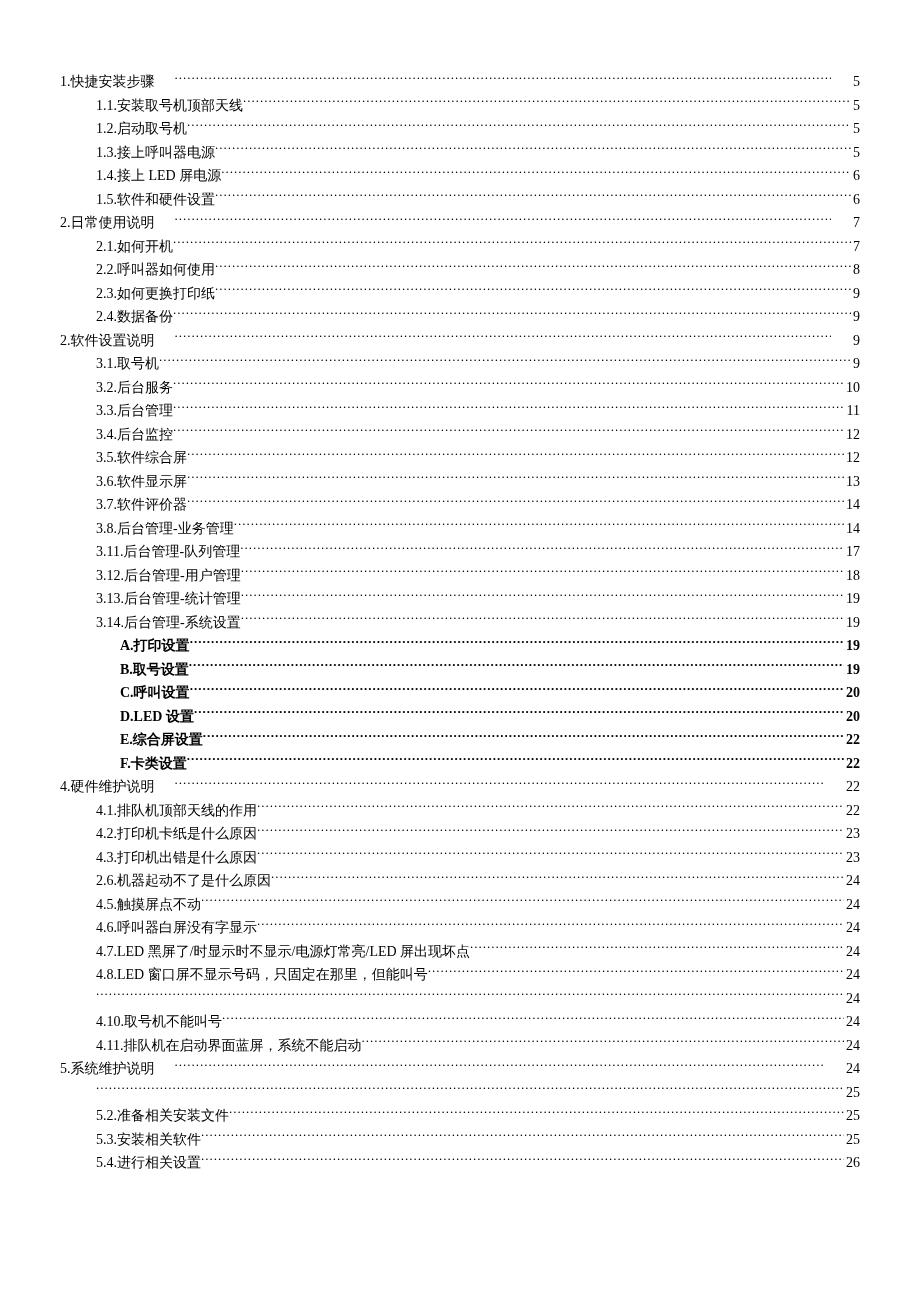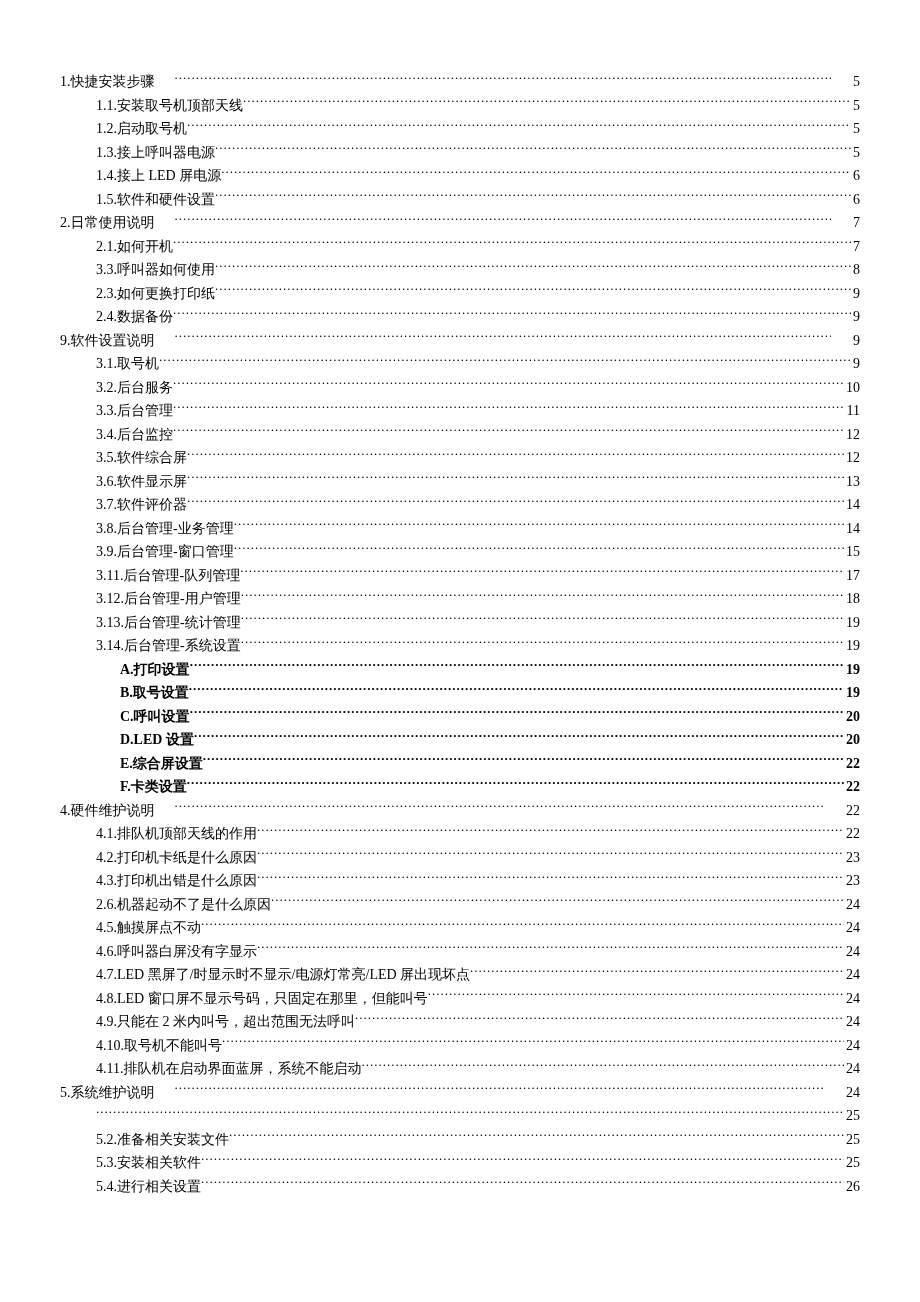--- a/index.html
+++ b/index.html
@@ -98,36 +98,36 @@
       <span class="toc-title">2.日常使用说明</span>
       <span class="toc-dots"></span>
       <span class="toc-page">7</span>
     </div>
     <div class="toc-entry toc-level-2">
       <span class="toc-title">2.1.如何开机</span>
       <span class="toc-dots"></span>
       <span class="toc-page">7</span>
     </div>
     <div class="toc-entry toc-level-2">
-      <span class="toc-title">3.3.呼叫器如何使用</span>
+      <span class="toc-title">2.2.呼叫器如何使用</span>
       <span class="toc-dots"></span>
       <span class="toc-page">8</span>
     </div>
     <div class="toc-entry toc-level-2">
       <span class="toc-title">2.3.如何更换打印纸</span>
       <span class="toc-dots"></span>
       <span class="toc-page">9</span>
     </div>
     <div class="toc-entry toc-level-2">
       <span class="toc-title">2.4.数据备份</span>
       <span class="toc-dots"></span>
       <span class="toc-page">9</span>
     </div>
     <div class="toc-entry toc-level-1">
-      <span class="toc-title">9.软件设置说明</span>
+      <span class="toc-title">2.软件设置说明</span>
       <span class="toc-dots"></span>
       <span class="toc-page">9</span>
     </div>
     <div class="toc-entry toc-level-2">
       <span class="toc-title">3.1.取号机</span>
       <span class="toc-dots"></span>
       <span class="toc-page">9</span>
     </div>
     <div class="toc-entry toc-level-2">
       <span class="toc-title">3.2.后台服务</span>
@@ -158,25 +158,20 @@
       <span class="toc-title">3.7.软件评价器</span>
       <span class="toc-dots"></span>
       <span class="toc-page">14</span>
     </div>
     <div class="toc-entry toc-level-2">
       <span class="toc-title">3.8.后台管理-业务管理</span>
       <span class="toc-dots"></span>
       <span class="toc-page">14</span>
     </div>
     <div class="toc-entry toc-level-2">
-      <span class="toc-title">3.9.后台管理-窗口管理</span>
-      <span class="toc-dots"></span>
-      <span class="toc-page">15</span>
-    </div>
-    <div class="toc-entry toc-level-2">
       <span class="toc-title">3.11.后台管理-队列管理</span>
       <span class="toc-dots"></span>
       <span class="toc-page">17</span>
     </div>
     <div class="toc-entry toc-level-2">
       <span class="toc-title">3.12.后台管理-用户管理</span>
       <span class="toc-dots"></span>
       <span class="toc-page">18</span>
     </div>
     <div class="toc-entry toc-level-2">
@@ -258,21 +253,20 @@
       <span class="toc-title">4.7.LED 黑屏了/时显示时不显示/电源灯常亮/LED 屏出现坏点</span>
       <span class="toc-dots"></span>
       <span class="toc-page">24</span>
     </div>
     <div class="toc-entry toc-level-2">
       <span class="toc-title">4.8.LED 窗口屏不显示号码，只固定在那里，但能叫号</span>
       <span class="toc-dots"></span>
       <span class="toc-page">24</span>
     </div>
     <div class="toc-entry toc-level-2">
-      <span class="toc-title">4.9.只能在 2 米内叫号，超出范围无法呼叫</span>
       <span class="toc-dots"></span>
       <span class="toc-page">24</span>
     </div>
     <div class="toc-entry toc-level-2">
       <span class="toc-title">4.10.取号机不能叫号</span>
       <span class="toc-dots"></span>
       <span class="toc-page">24</span>
     </div>
     <div class="toc-entry toc-level-2">
       <span class="toc-title">4.11.排队机在启动界面蓝屏，系统不能启动</span>

